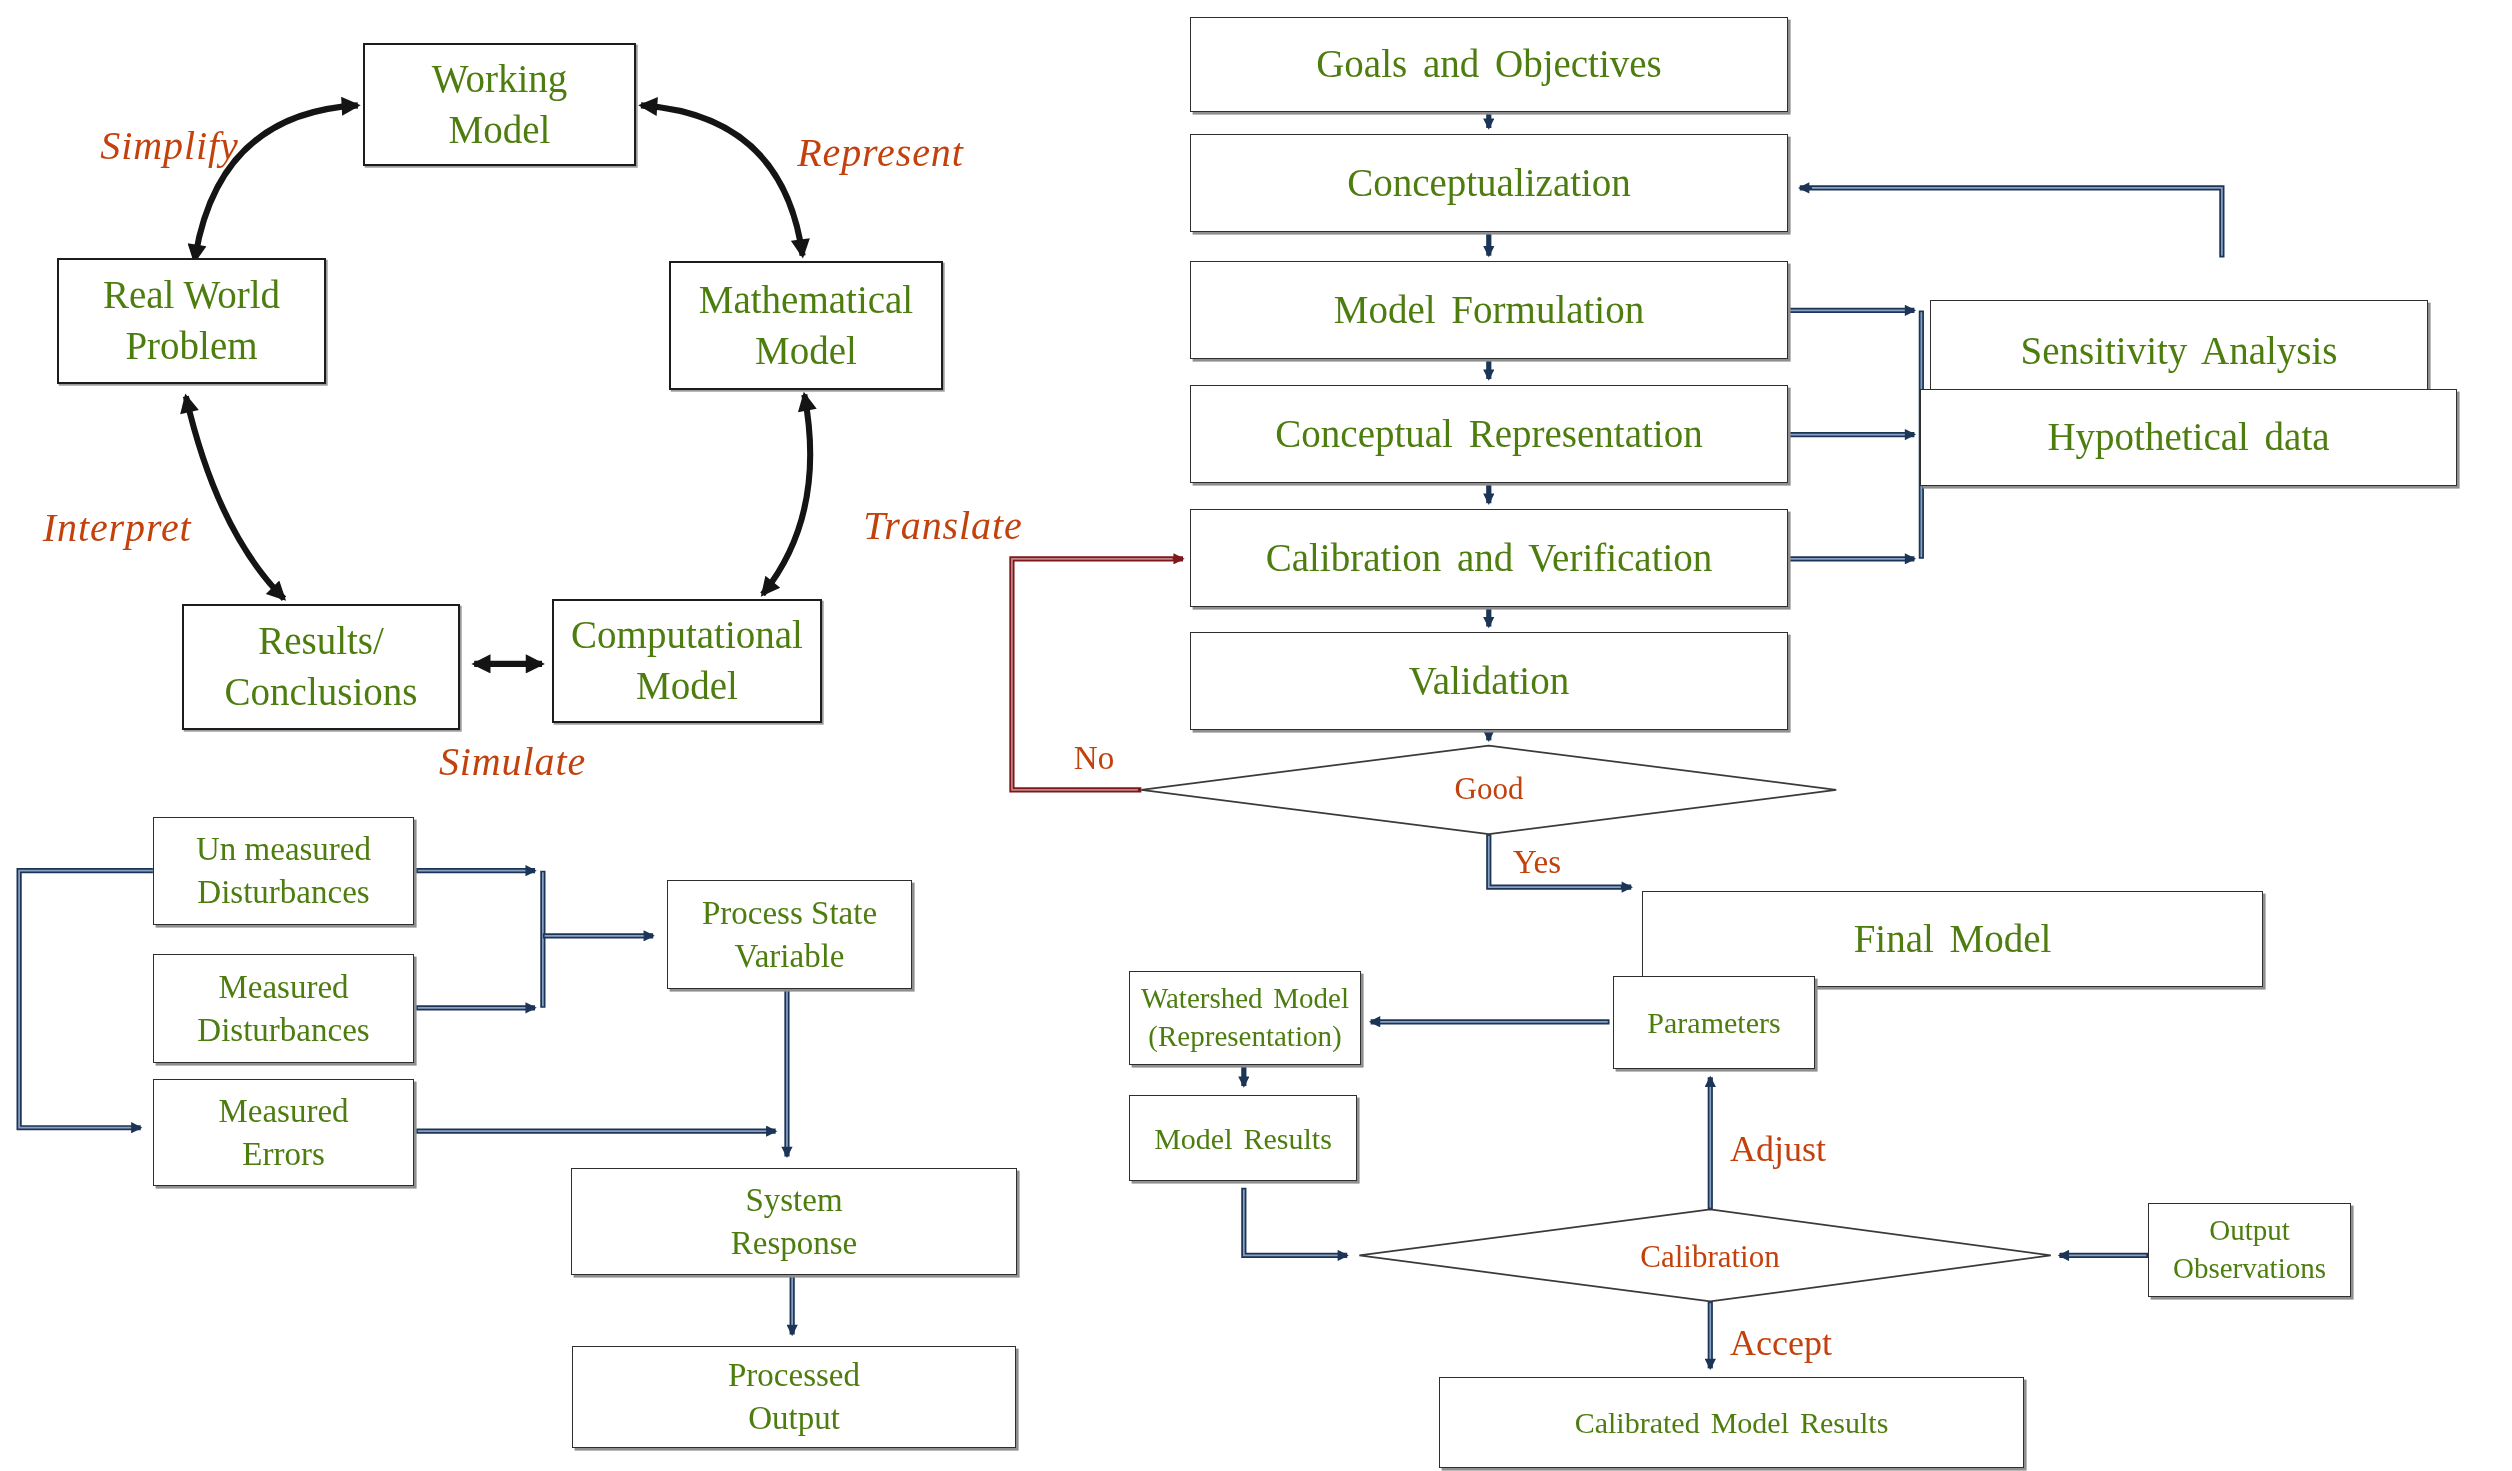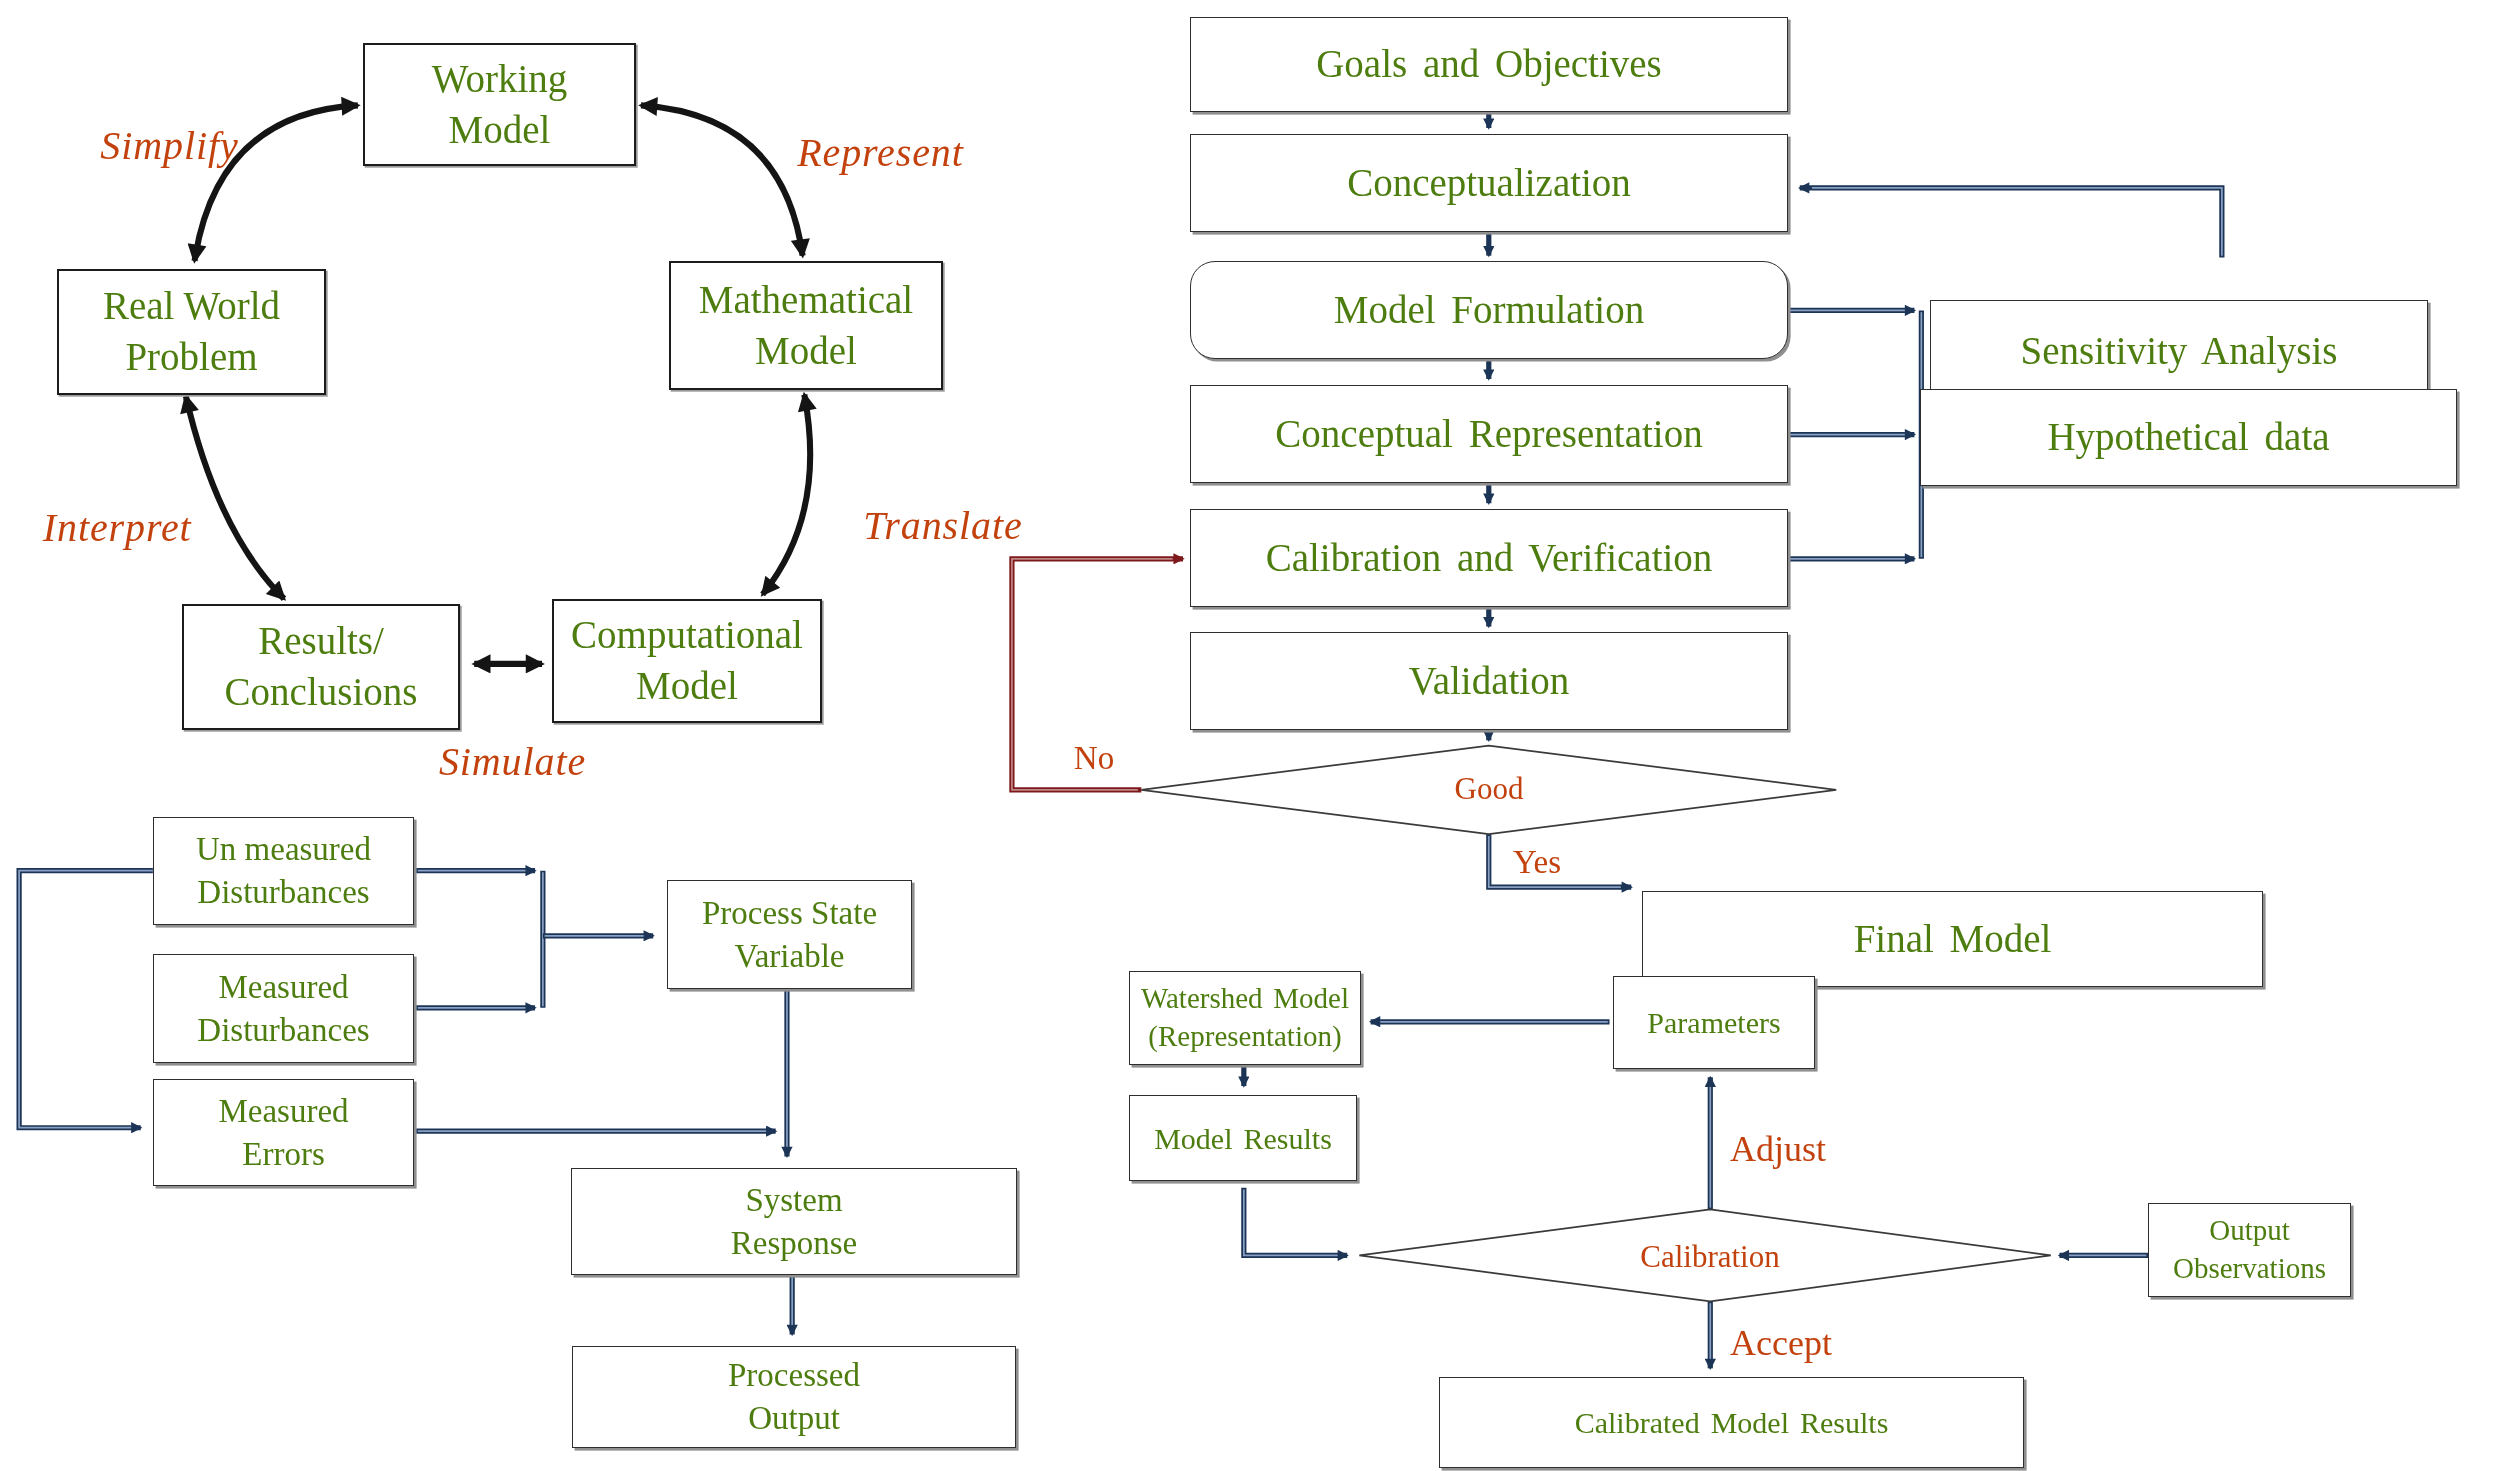--- a/index.html
+++ b/index.html
@@ -106,38 +106,38 @@
     <path class="cn-o" d="M 2473,1445 L 2371,1445" marker-end="url(#an)"></path>
     <path class="cn-i" d="M 2471,1445 L 2382,1445"></path>
     <path class="cn-o" d="M 1969,1498 L 1969,1575" marker-end="url(#an)"></path>
     <path class="cn-i" d="M 1969,1500 L 1969,1564"></path>
 
     <polygon class="dia" points="1565,1445 1969,1392 2361,1445 1969,1498"></polygon>
   </svg>
 
   <div class="box c-box" style="left:363px;top:43px;width:273px;height:123px;">Working
 Model</div>
-  <div class="box c-box" style="left:57px;top:269px;width:269px;height:126px;">Real World
+  <div class="box c-box" style="left:57px;top:258px;width:269px;height:126px;">Real World
 Problem</div>
   <div class="box c-box" style="left:629px;top:261px;width:274px;height:129px;margin-left:40px;">Mathematical
 Model</div>
   <div class="box c-box" style="left:182px;top:604px;width:278px;height:126px;">Results/
 Conclusions</div>
   <div class="box c-box" style="left:552px;top:599px;width:270px;height:124px;">Computational
 Model</div>
 
   <div class="lbl ital" style="left:61px;top:122px;width:217px;">Simplify</div>
   <div class="lbl ital" style="left:763px;top:129px;width:235px;">Represent</div>
   <div class="lbl ital" style="left:8.7px;top:504px;width:217px;">Interpret</div>
   <div class="lbl ital" style="left:830px;top:502px;width:226px;">Translate</div>
   <div class="lbl ital" style="left:404px;top:738px;width:217px;">Simulate</div>
 
   <div class="box f-box" style="left:1190px;top:16.5px;width:598px;height:95px;">Goals and Objectives</div>
   <div class="box f-box" style="left:1190px;top:134px;width:598px;height:98px;">Conceptualization</div>
-  <div class="box f-box" style="left:1190px;top:261px;width:598px;height:98px;border-radius:25px;">Model Formulation</div>
+  <div class="box f-box" style="left:1190px;top:261px;width:598px;height:98px;">Model Formulation</div>
   <div class="box f-box" style="left:1190px;top:385px;width:598px;height:98px;">Conceptual Representation</div>
   <div class="box f-box" style="left:1190px;top:509px;width:598px;height:98px;">Calibration and Verification</div>
   <div class="box f-box" style="left:1190px;top:632px;width:598px;height:98px;">Validation</div>
 
   <div class="box f-box" style="left:1930px;top:259px;width:498px;height:103px;margin-top:41px;">Sensitivity Analysis</div>
   <div class="box f-box" style="left:1920px;top:389px;width:537px;height:97px;">Hypothetical data</div>
   <div class="box f-box" style="left:1642px;top:843px;width:621px;height:96px;margin-top:48px;">Final Model</div>
 
   <div class="lbl dlbl" style="left:1402px;top:771px;width:174px;">Good</div>
   <div class="lbl yn" style="left:1513px;top:844px;width:104px;text-align:left;">Yes</div>

